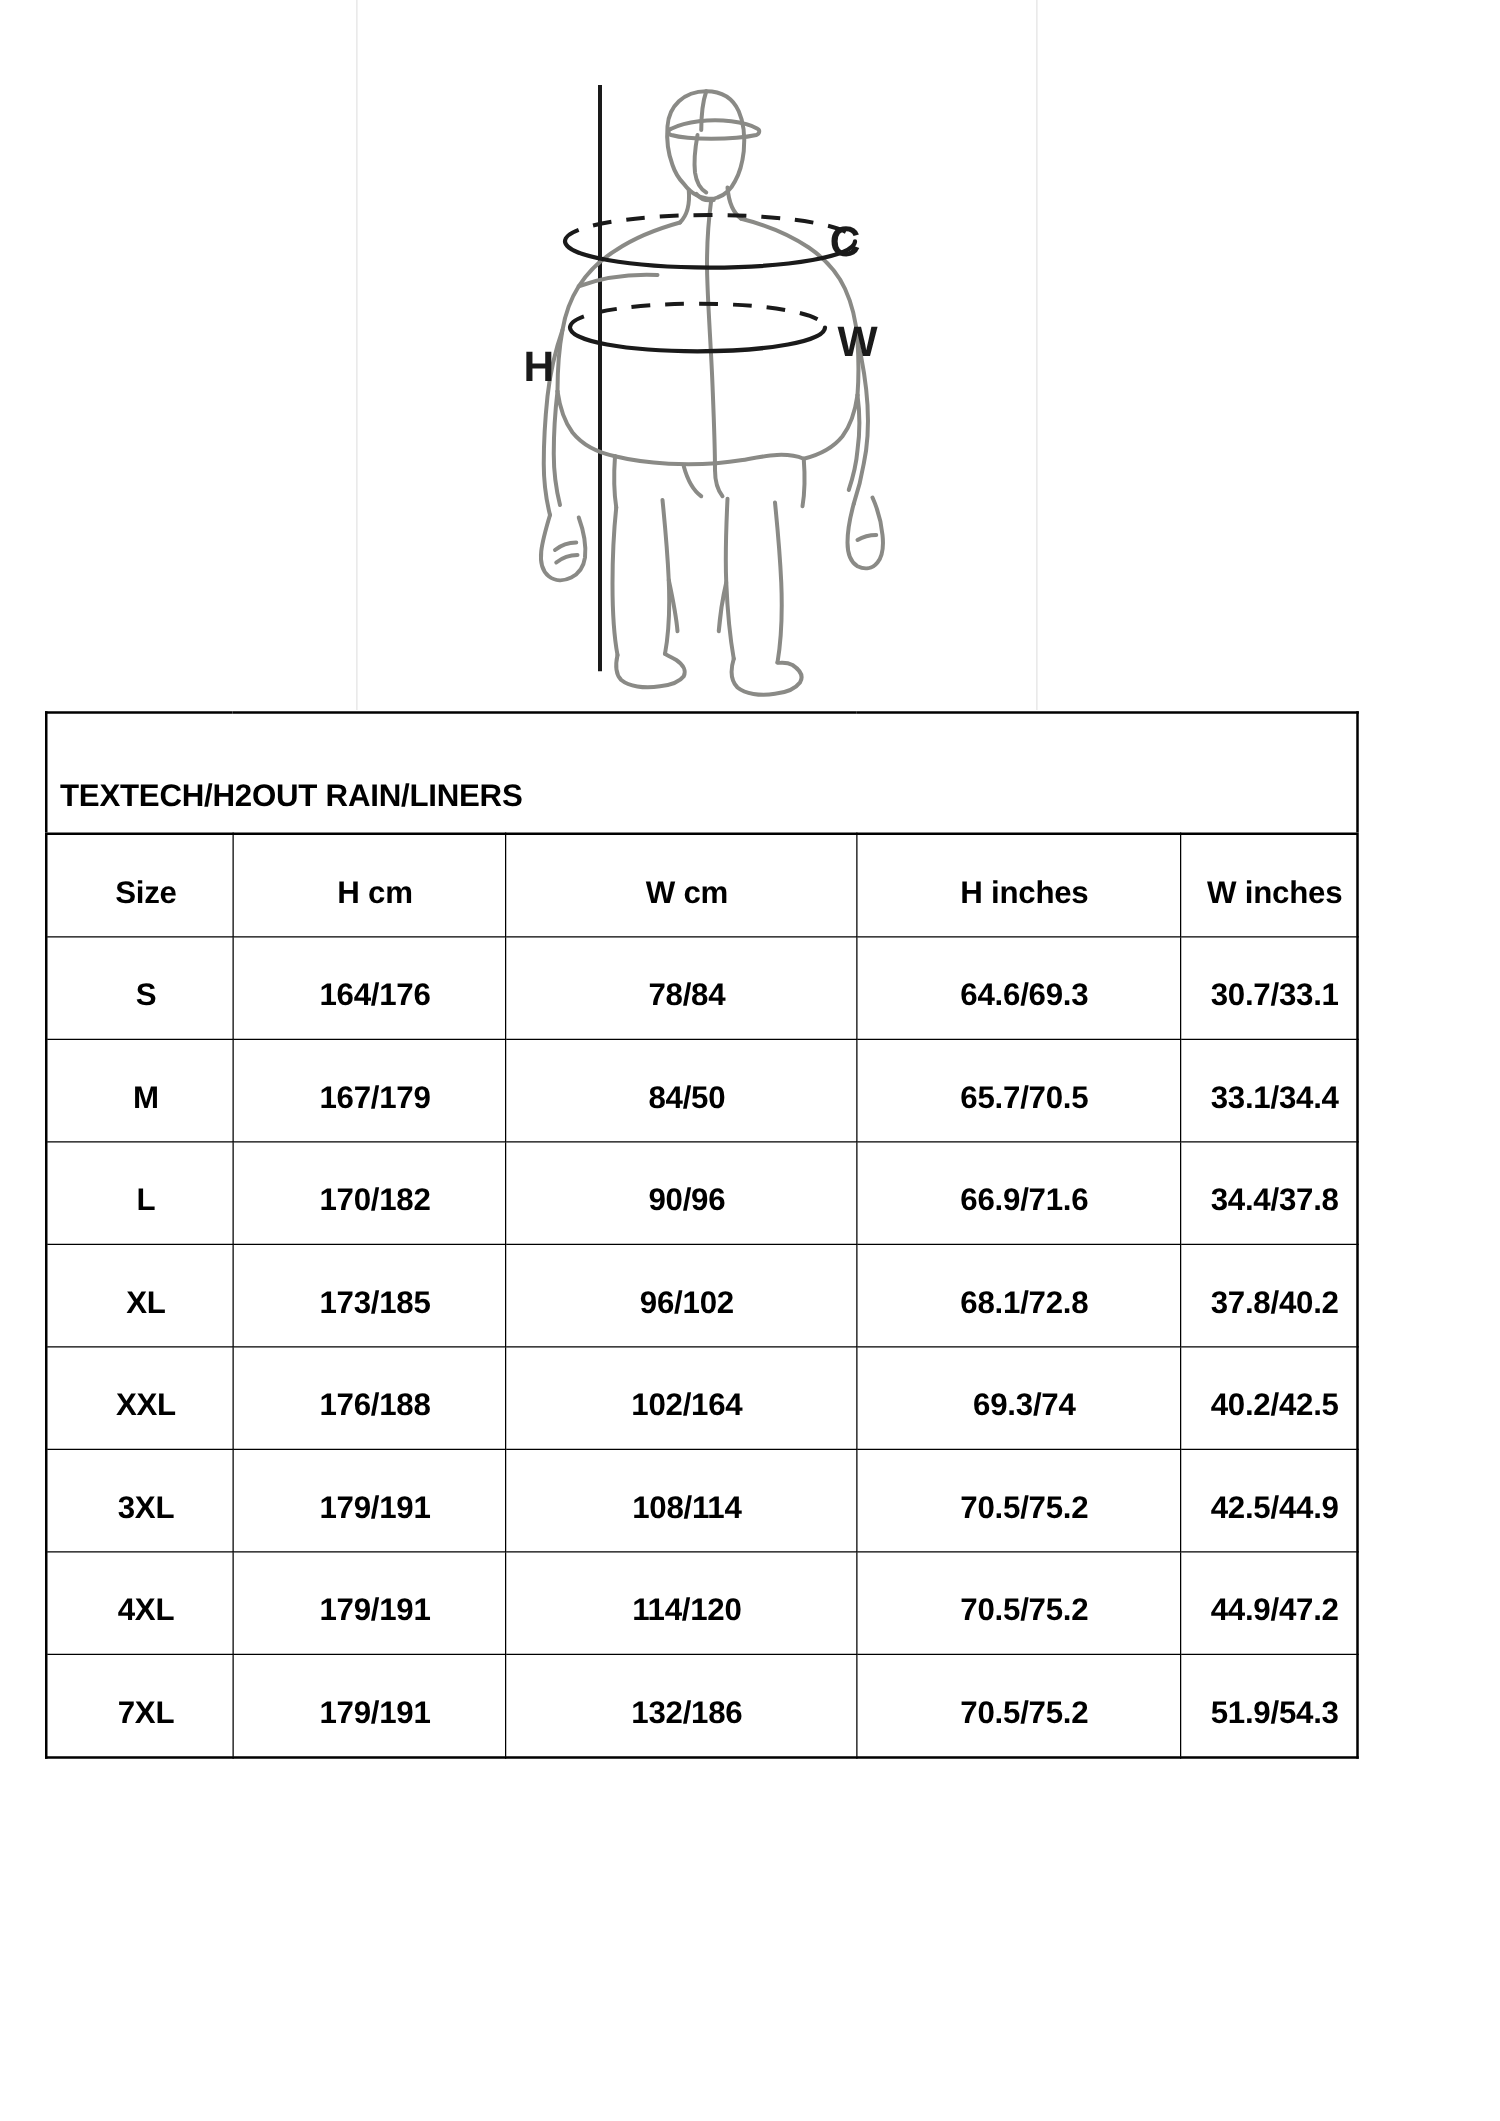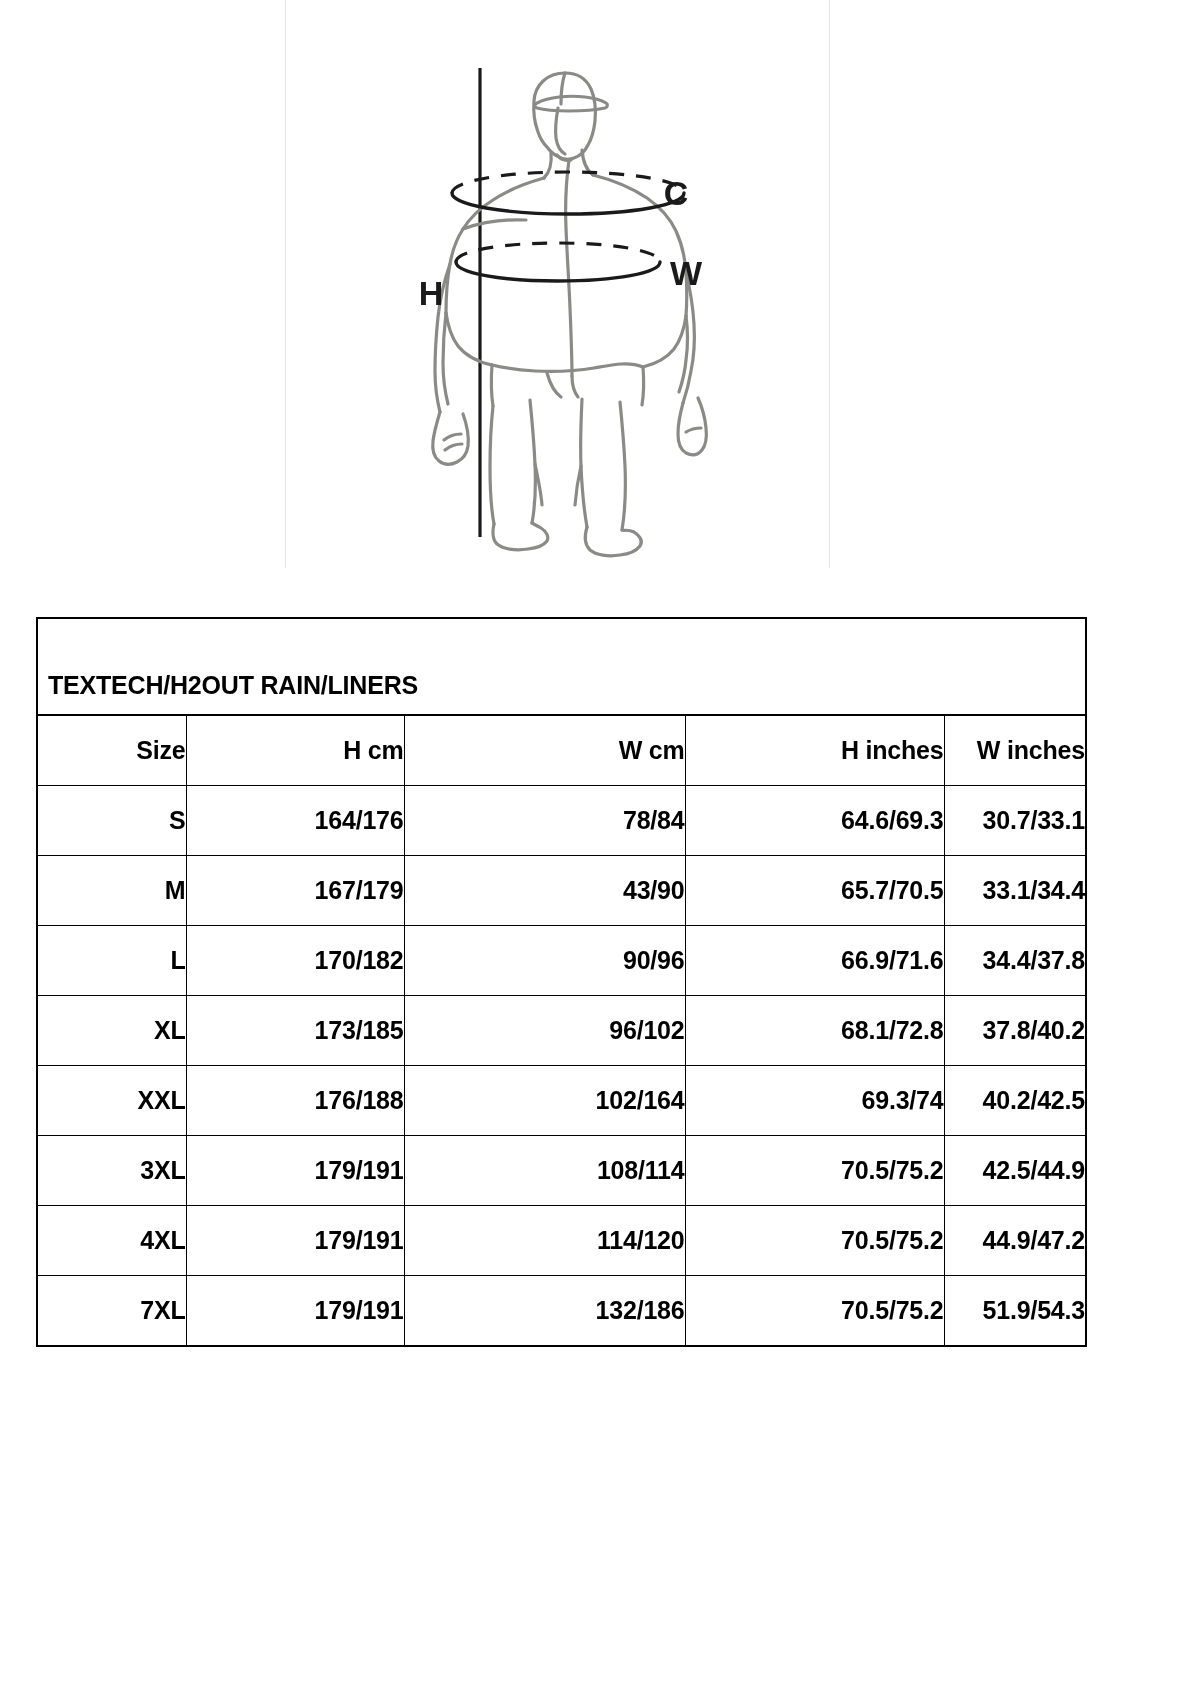--- a/index.html
+++ b/index.html
@@ -42,21 +42,20 @@
     font-weight: bold;
     fill: #1a1a1a;
   }
 
   
   #size-table-wrap {
     position: absolute;
     left: 36px;
     top: 569px;
     width: 1049px;
-    margin-top: 48px;
   }
   table.size-table {
     width: 1049px;
     border-collapse: collapse;
     table-layout: fixed;
     border: 2px solid #000000;
   }
   table.size-table col.c-size    { width: 149px; }
   table.size-table col.c-hcm     { width: 218px; }
   table.size-table col.c-wcm     { width: 281px; }
@@ -74,23 +73,23 @@
     font-size: 25px;
     font-weight: bold;
     letter-spacing: -0.2px;
     padding-bottom: 14px;
     display: block;
   }
 
   table.size-table th,
   table.size-table td.cell {
     border: 1.6px solid #000000;
-    padding: 0 0 0 10px;
+    padding: 12px 0 0 10px;
     height: 69px;
-    text-align: right;
+    text-align: center;
     vertical-align: middle;
     font-size: 25px;
     font-weight: bold;
     letter-spacing: -0.2px;
     white-space: nowrap;
   }
   table.size-table th {
     font-weight: bold;
   }
 </style>
@@ -247,21 +246,21 @@
       <tr>
         <td class="cell">S</td>
         <td class="cell">164/176</td>
         <td class="cell">78/84</td>
         <td class="cell">64.6/69.3</td>
         <td class="cell">30.7/33.1</td>
       </tr>
       <tr>
         <td class="cell">M</td>
         <td class="cell">167/179</td>
-        <td class="cell">43/90</td>
+        <td class="cell">84/50</td>
         <td class="cell">65.7/70.5</td>
         <td class="cell">33.1/34.4</td>
       </tr>
       <tr>
         <td class="cell">L</td>
         <td class="cell">170/182</td>
         <td class="cell">90/96</td>
         <td class="cell">66.9/71.6</td>
         <td class="cell">34.4/37.8</td>
       </tr>

